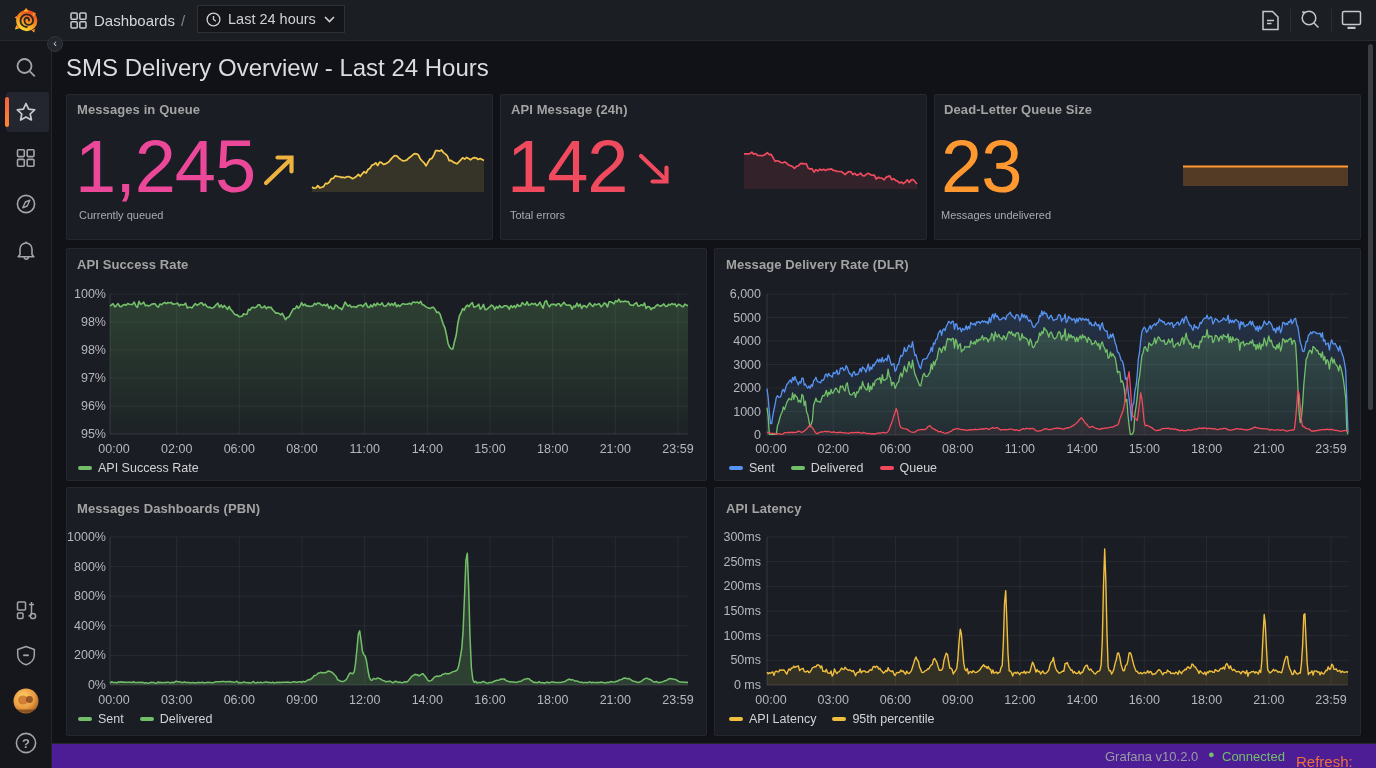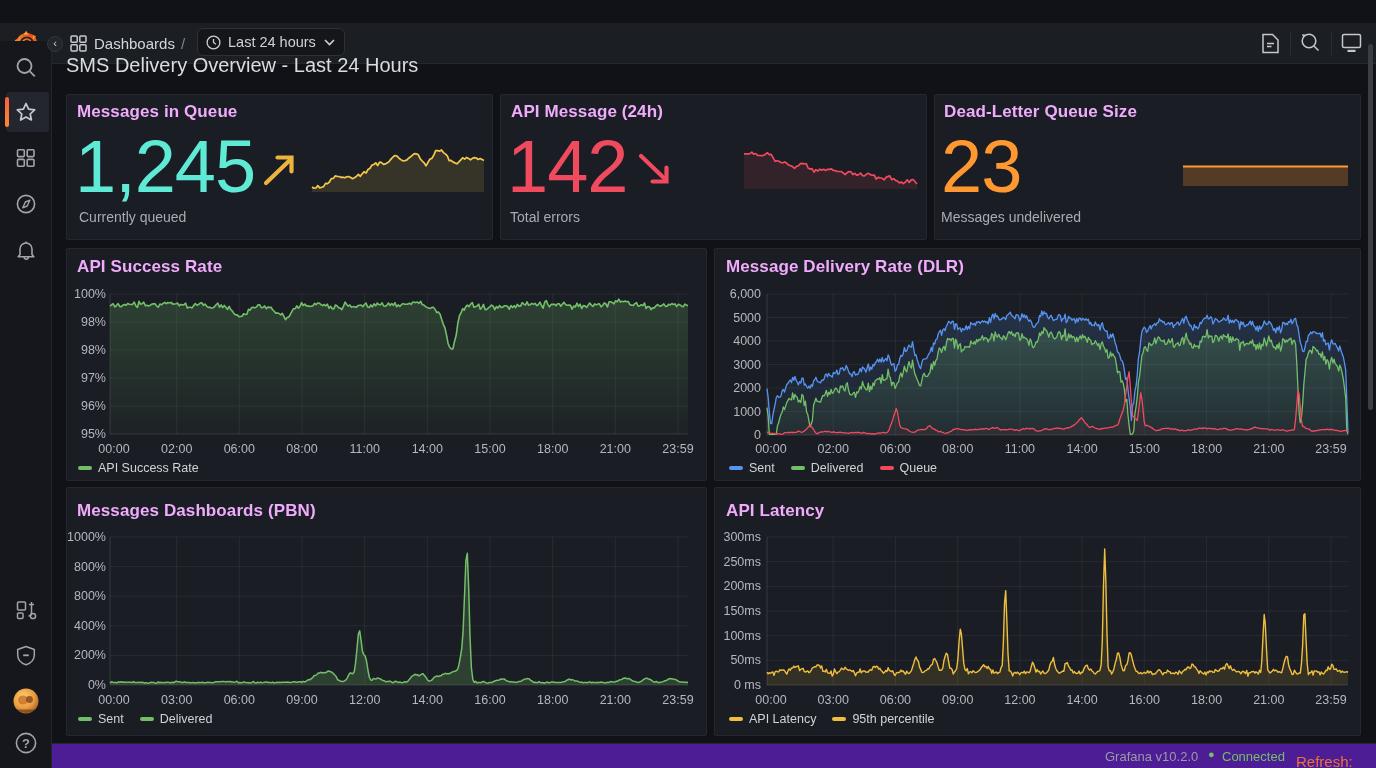--- a/index.html
+++ b/index.html
@@ -1,43 +1,43 @@
 <!DOCTYPE html>
 <html><head>
 <meta charset="utf-8">
 <style>
   * { margin:0; padding:0; box-sizing:border-box; }
   html,body { width:1376px; height:768px; overflow:hidden; background:#111217;
     font-family:"Liberation Sans", sans-serif; }
   .abs { position:absolute; }
   
   #nav { position:absolute; left:0; top:0; width:1376px; height:41px;
-    background:#1b1e23; border-bottom:1px solid #25282e;margin-top:23px; }
+    background:#1b1e23; border-bottom:1px solid #25282e; }
   #nav .bc { position:absolute; top:0; height:40px; display:flex; align-items:center; color:#d5d6da; }
   #timebtn { position:absolute; left:197px; top:5px; width:148px; height:28px;
-    background:#141619; border:1px solid #2e3238; border-radius:6px;
+    background:#141619; border:1px solid #2e3238; border-radius:0;
     display:flex; align-items:center; color:#d0d1d6; font-size:14.5px; }
   .sep { position:absolute; top:9px; width:1px; height:23px; background:#2a2d33; }
   
   #side { position:absolute; left:0; top:41px; width:52px; height:727px;
     background:#15171c; border-right:1px solid #22252a; }
   .sicon { position:absolute; left:0; width:52px; display:flex; justify-content:center; }
   #active { position:absolute; left:6px; top:51px; width:43px; height:40px;
     background:#23262e; border-radius:3px; }
   #abar { position:absolute; left:5px; top:56px; width:4px; height:30px; border-radius:2px;
     background:linear-gradient(#F55F3E,#FF8833); }
   #collapse { position:absolute; left:47px; top:36px; width:16px; height:16px; border-radius:50%;
     background:#23262c; border:1px solid #33363c; color:#cdced3;
     font-size:11px; line-height:13.5px; text-align:center; z-index:40; }
   
-  #pagetitle { position:absolute; left:66px; top:54px; font-size:20px; color:#dbdcde; }
+  #pagetitle { position:absolute; left:66px; top:54px; font-size:24px; color:#dbdcde; }
   .panel { position:absolute; background:#1a1d23; border:1px solid #24272d; border-radius:2px; }
-  .ptitle { position:absolute; font-size:17px; font-weight:700; color:#f0abfc; letter-spacing:0.1px; }
+  .ptitle { position:absolute; font-size:13px; font-weight:700; color:#a3a3a3; letter-spacing:0.1px; }
   .bignum { position:absolute; font-size:74px; font-weight:400; letter-spacing:-1px; }
-  .sublbl { position:absolute; font-size:14px; color:#a9abb2; }
+  .sublbl { position:absolute; font-size:11px; color:#a9abb2; }
   .legend { position:absolute; display:flex; align-items:center; font-size:12.5px; color:#d2d3d7; gap:6px; }
   .sw { display:inline-block; width:14px; height:4px; border-radius:2px; }
   .lgap { margin-left:10px; }
   #footer { position:absolute; left:52px; top:743px; width:1324px; height:40px;
     background:#4c1d95; border-top:1px solid #25282e; font-size:13px; }
   #scrollthumb { position:absolute; left:1368px; top:44px; width:5px; height:366px;
     background:#3a3d44; border-radius:3px; z-index:50; }
 </style>
 </head>
 <body>
@@ -161,21 +161,21 @@
 <div class="panel" style="left:714px; top:487px; width:647px; height:249px"></div>
 
 <div class="ptitle" style="left:77px; top:102px">Messages in Queue</div>
 <div class="ptitle" style="left:511px; top:102px">API Message (24h)</div>
 <div class="ptitle" style="left:944px; top:102px">Dead-Letter Queue Size</div>
 <div class="ptitle" style="left:77px; top:257px">API Success Rate</div>
 <div class="ptitle" style="left:726px; top:257px">Message Delivery Rate (DLR)</div>
 <div class="ptitle" style="left:77px; top:501px">Messages Dashboards (PBN)</div>
 <div class="ptitle" style="left:726px; top:501px">API Latency</div>
 
-<div class="bignum" style="left:75px; top:124px; color:#5eead4">1,245</div>
+<div class="bignum" style="left:75px; top:124px; color:#ec4899">1,245</div>
 <div class="bignum" style="left:507px; top:124px; color:#EF4A5E">142</div>
 <div class="bignum" style="left:941px; top:124px; color:#FF9830">23</div>
 
 <div class="sublbl" style="left:79px; top:209px">Currently queued</div>
 <div class="sublbl" style="left:510px; top:209px">Total errors</div>
 <div class="sublbl" style="left:941px; top:209px">Messages undelivered</div>
 
 <div class="legend" style="left:78px; top:461px">
   <span class="sw" style="background:#73BF69"></span>
     <span>API Success Rate</span>

